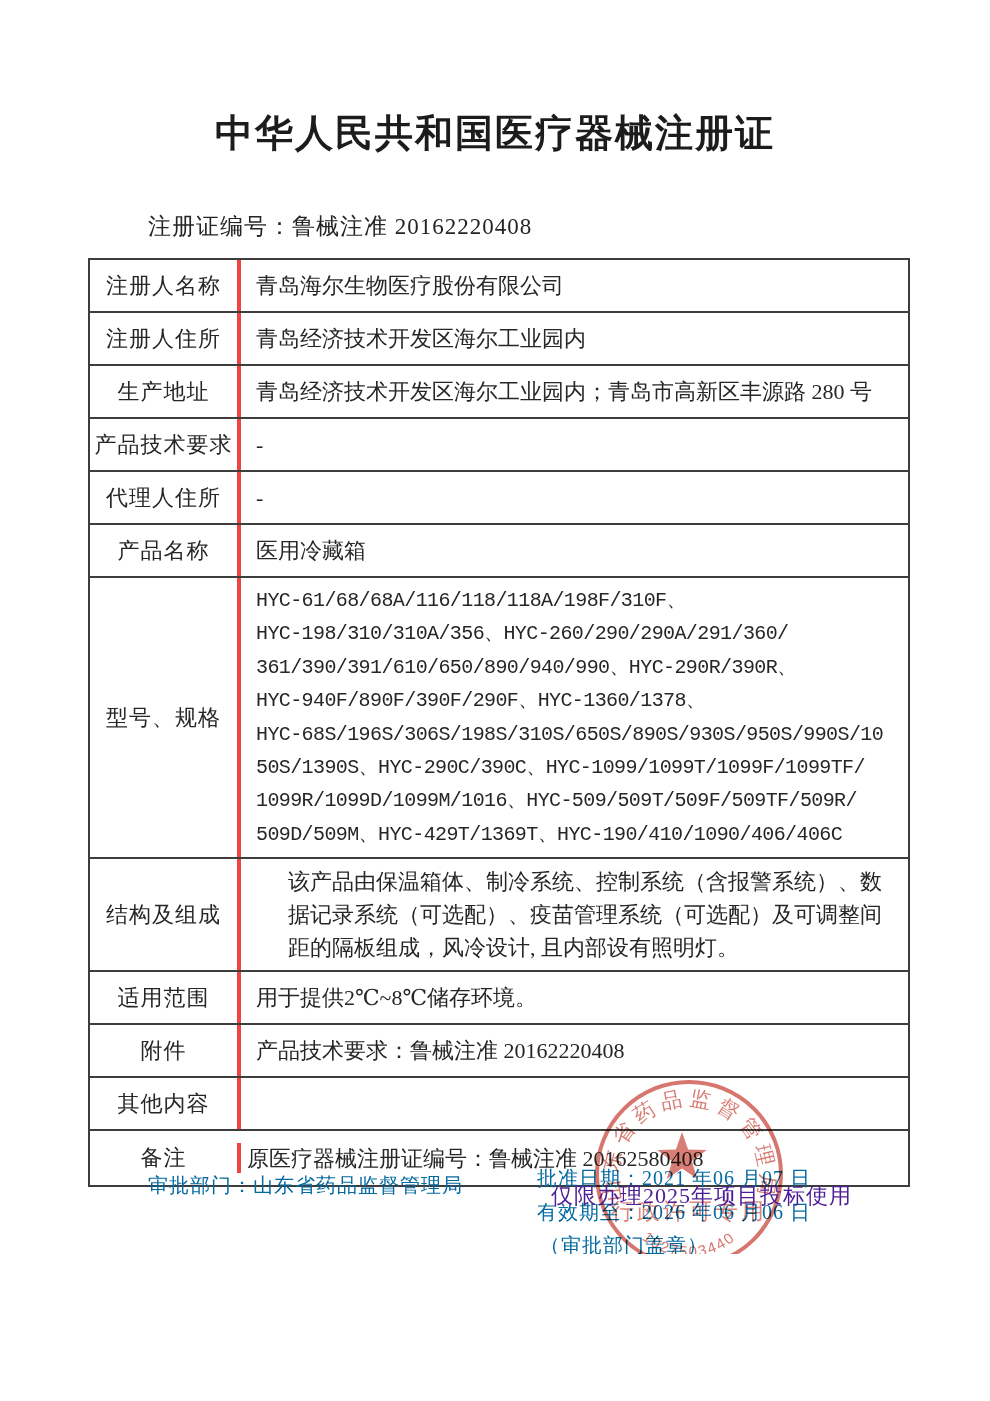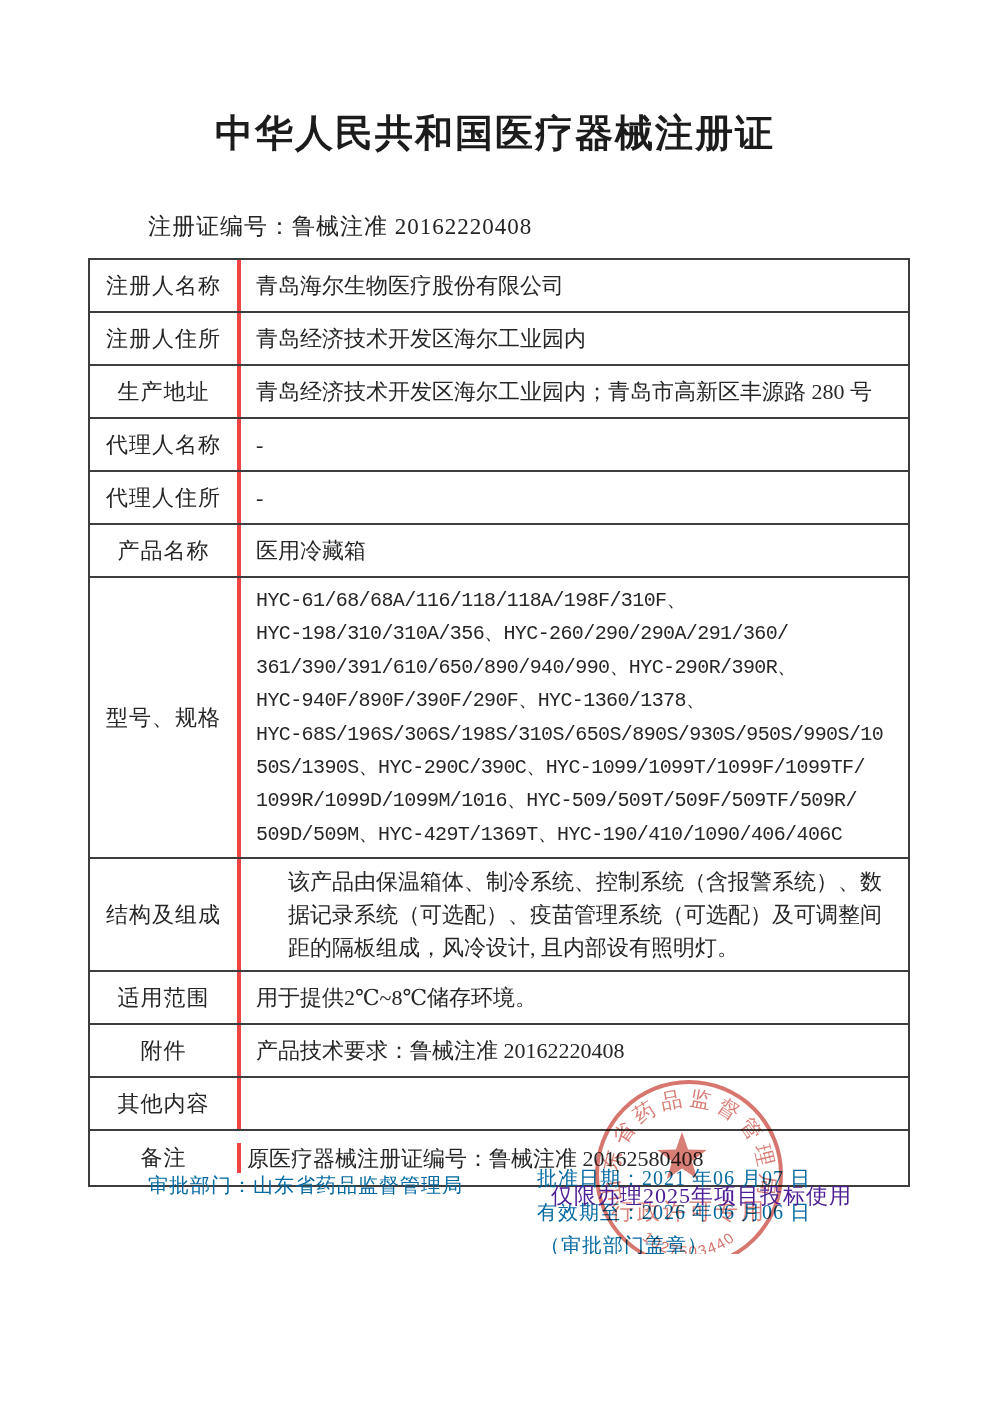--- a/index.html
+++ b/index.html
@@ -87,21 +87,21 @@
     </div>
     <div class="row h-std">
       <div class="cell label">注册人住所</div>
       <div class="cell value">青岛经济技术开发区海尔工业园内</div>
     </div>
     <div class="row h-std">
       <div class="cell label">生产地址</div>
       <div class="cell value">青岛经济技术开发区海尔工业园内；青岛市高新区丰源路 280 号</div>
     </div>
     <div class="row h-std">
-      <div class="cell label">代理人名称</div>
+      <div class="cell label">产品技术要求</div>
       <div class="cell value">-</div>
     </div>
     <div class="row h-std">
       <div class="cell label">代理人住所</div>
       <div class="cell value">-</div>
     </div>
     <div class="row h-std">
       <div class="cell label">产品名称</div>
       <div class="cell value">医用冷藏箱</div>
     </div>

